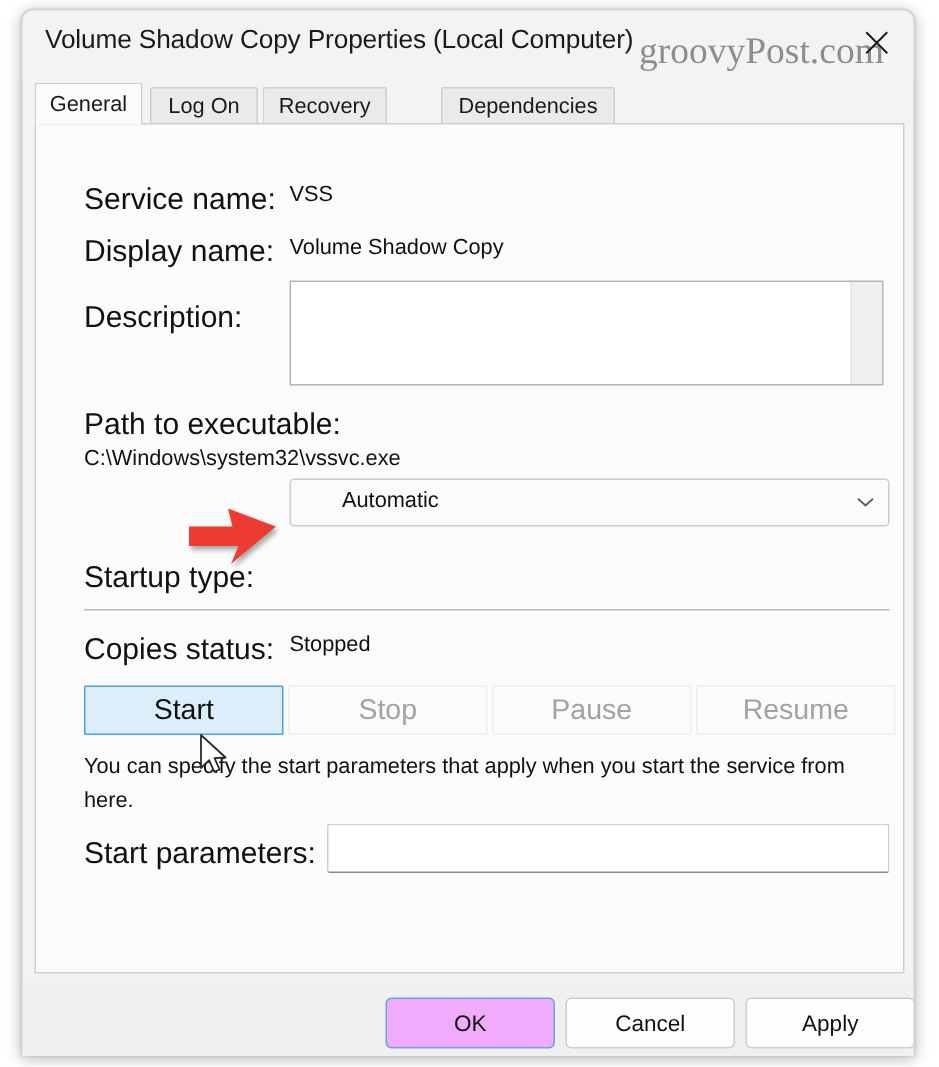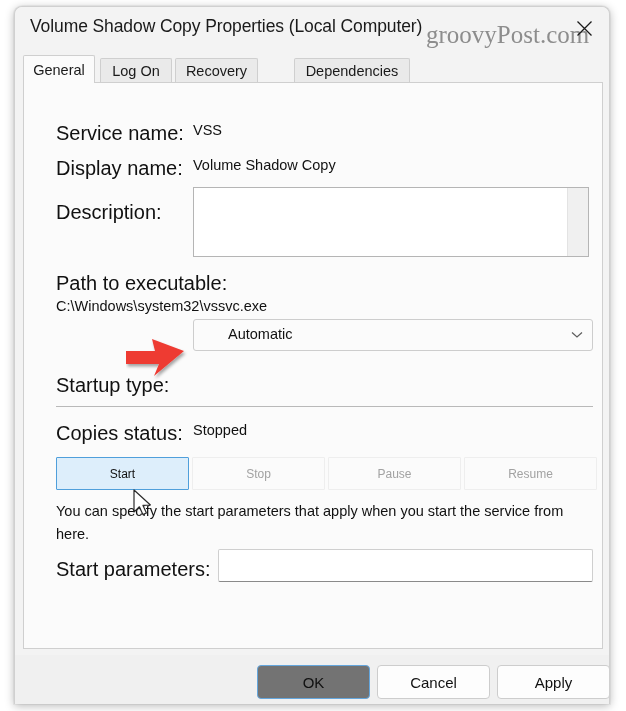--- a/index.html
+++ b/index.html
@@ -199,21 +199,21 @@
     background: #b9b9b9;
   }
 
   
   .actbtn {
     position: absolute;
     top: 374px;
     height: 33px;
     box-sizing: border-box;
     border-radius: 1px;
-    font-size: 12px;
+    font-size: 19px;
     display: flex;
     align-items: center;
     justify-content: center;
     background: #fbfbfb;
     border: 1px solid #eeeeee;
     color: #a2a2a2;
   }
   .actbtn.enabled {
     background: #ddeefb;
     border: 1px solid #4f9fdb;
@@ -263,21 +263,21 @@
     border: 1px solid #cdcdcd;
     border-radius: 4px;
     font-size: 15px;
     color: #111111;
     display: flex;
     align-items: center;
     justify-content: center;
   }
   .dlgbtn.default {
     border: 1px solid #64a6dd;
-    background: #737373;
+    background: #f0abfc;
   }
 
   
   .red-arrow {
     position: absolute;
     left: 126px;
     top: 338px;
     width: 62px;
     height: 46px;
     pointer-events: none;

